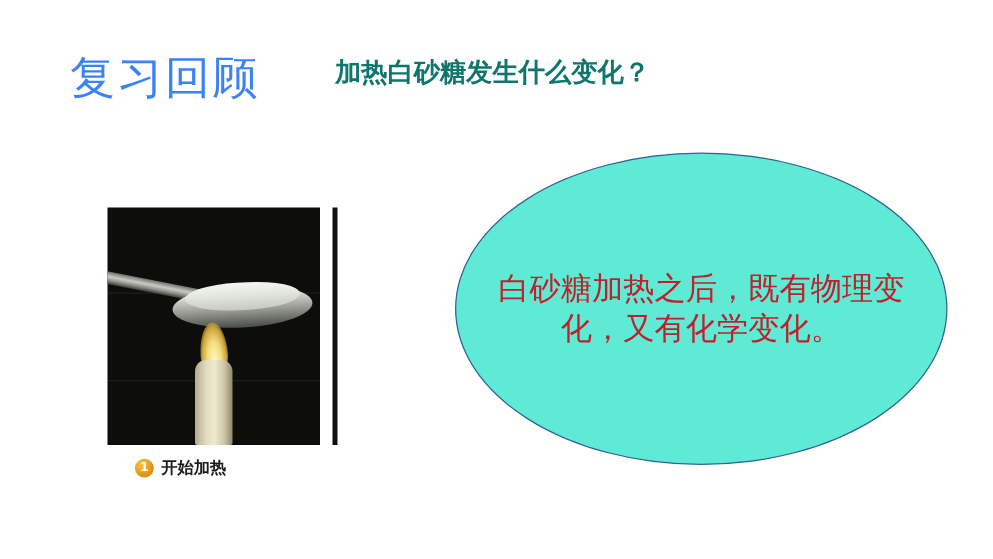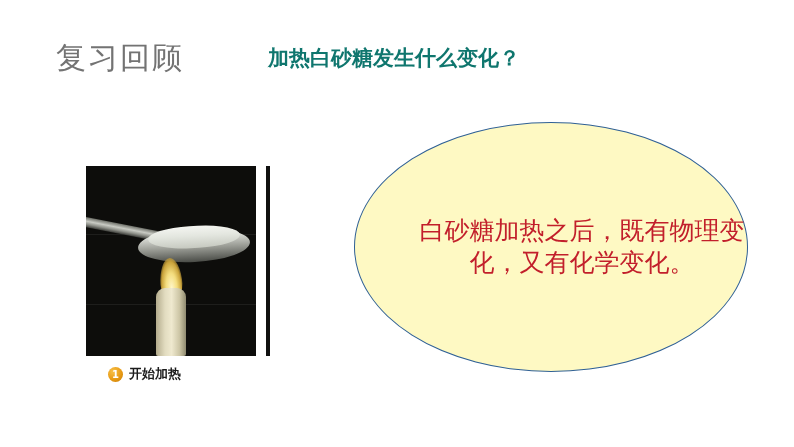--- a/index.html
+++ b/index.html
@@ -17,24 +17,24 @@
     background: #ffffff;
     overflow: hidden;
   }
 
   
   #section-title {
     position: absolute;
     left: 56px;
     top: 38px;
     font-family: "DejaVu Serif", "Liberation Serif", serif;
-    font-size: 30px;
+    font-size: 36px;
     font-weight: 400;
     letter-spacing: 2px;
-    color: #737373;
+    color: #3b82f6;
     white-space: nowrap;
   }
   #question-title {
     position: absolute;
     left: 268px;
     top: 44px;
     font-family: "DejaVu Sans", "Liberation Sans", sans-serif;
     font-size: 21px;
     font-weight: bold;
     letter-spacing: 0px;
@@ -156,31 +156,31 @@
     font-family: Liberation Serif, serif;
     font-size: 13px;
     font-weight: bold;
     color: #1b1b1b;
     white-space: nowrap;
   }
 
   
   #callout {
     position: absolute;
-    left: 354px;
+    left: 364px;
     top: 122px;
     width: 394px;
     height: 250px;
     border-radius: 50%;
-    background: #fef9c3;
+    background: #5eead4;
     border: 1px solid #2f6095;
     box-sizing: border-box;
     display: flex;
     align-items: center;
-    justify-content: flex-end;
+    justify-content: center;
   }
   #callout-text {
     font-family: "DejaVu Serif", "Liberation Serif", serif;
     font-size: 25px;
     line-height: 1.28;
     color: #c21f2b;
     text-align: center;
     width: 330px;
     word-break: break-all;
   }

